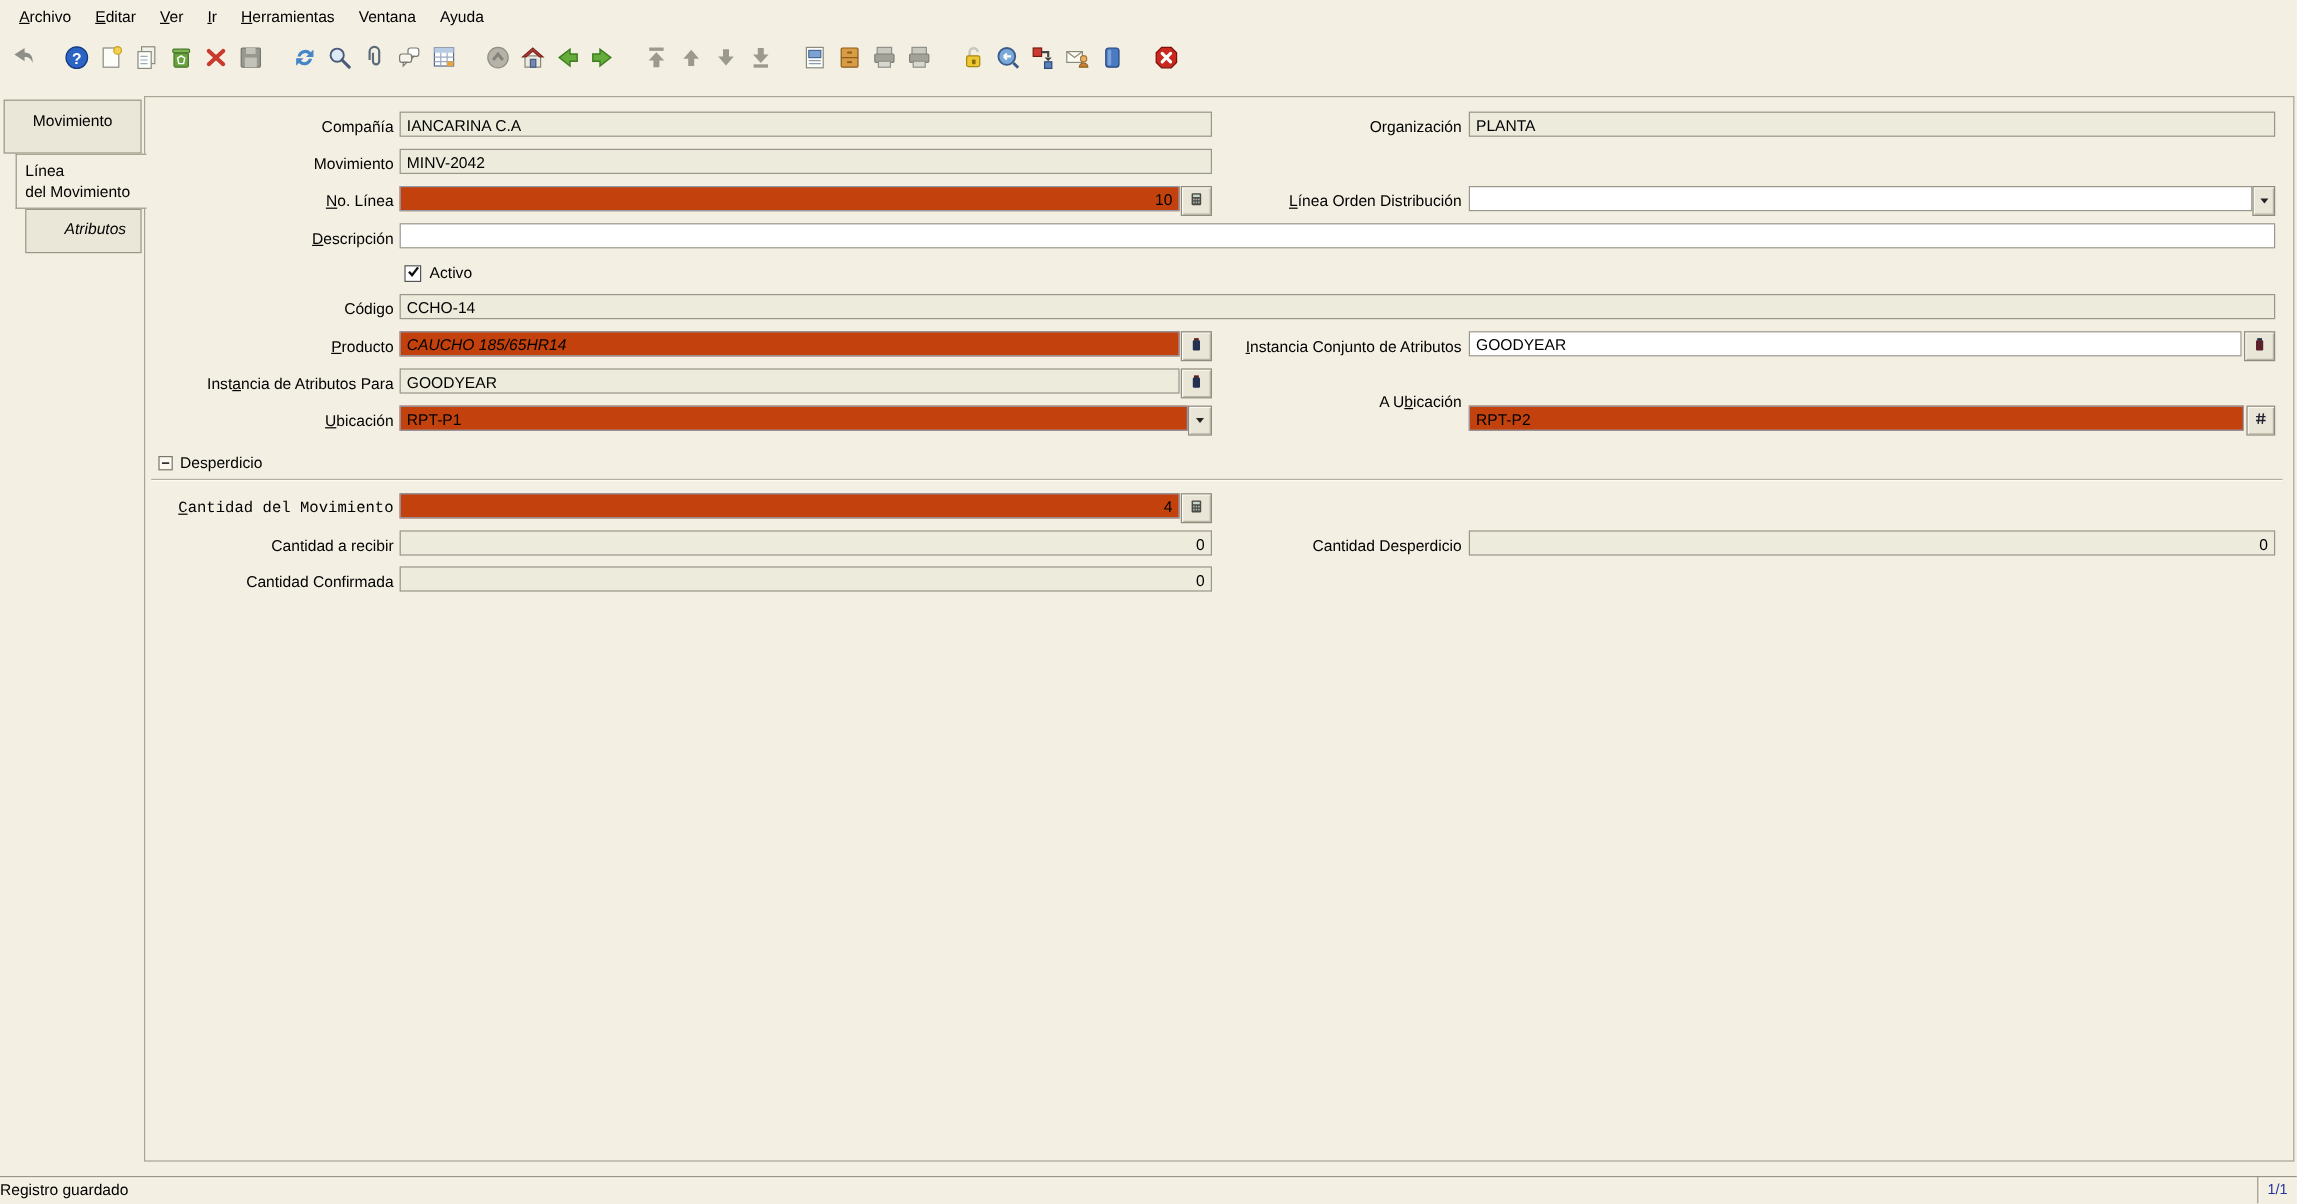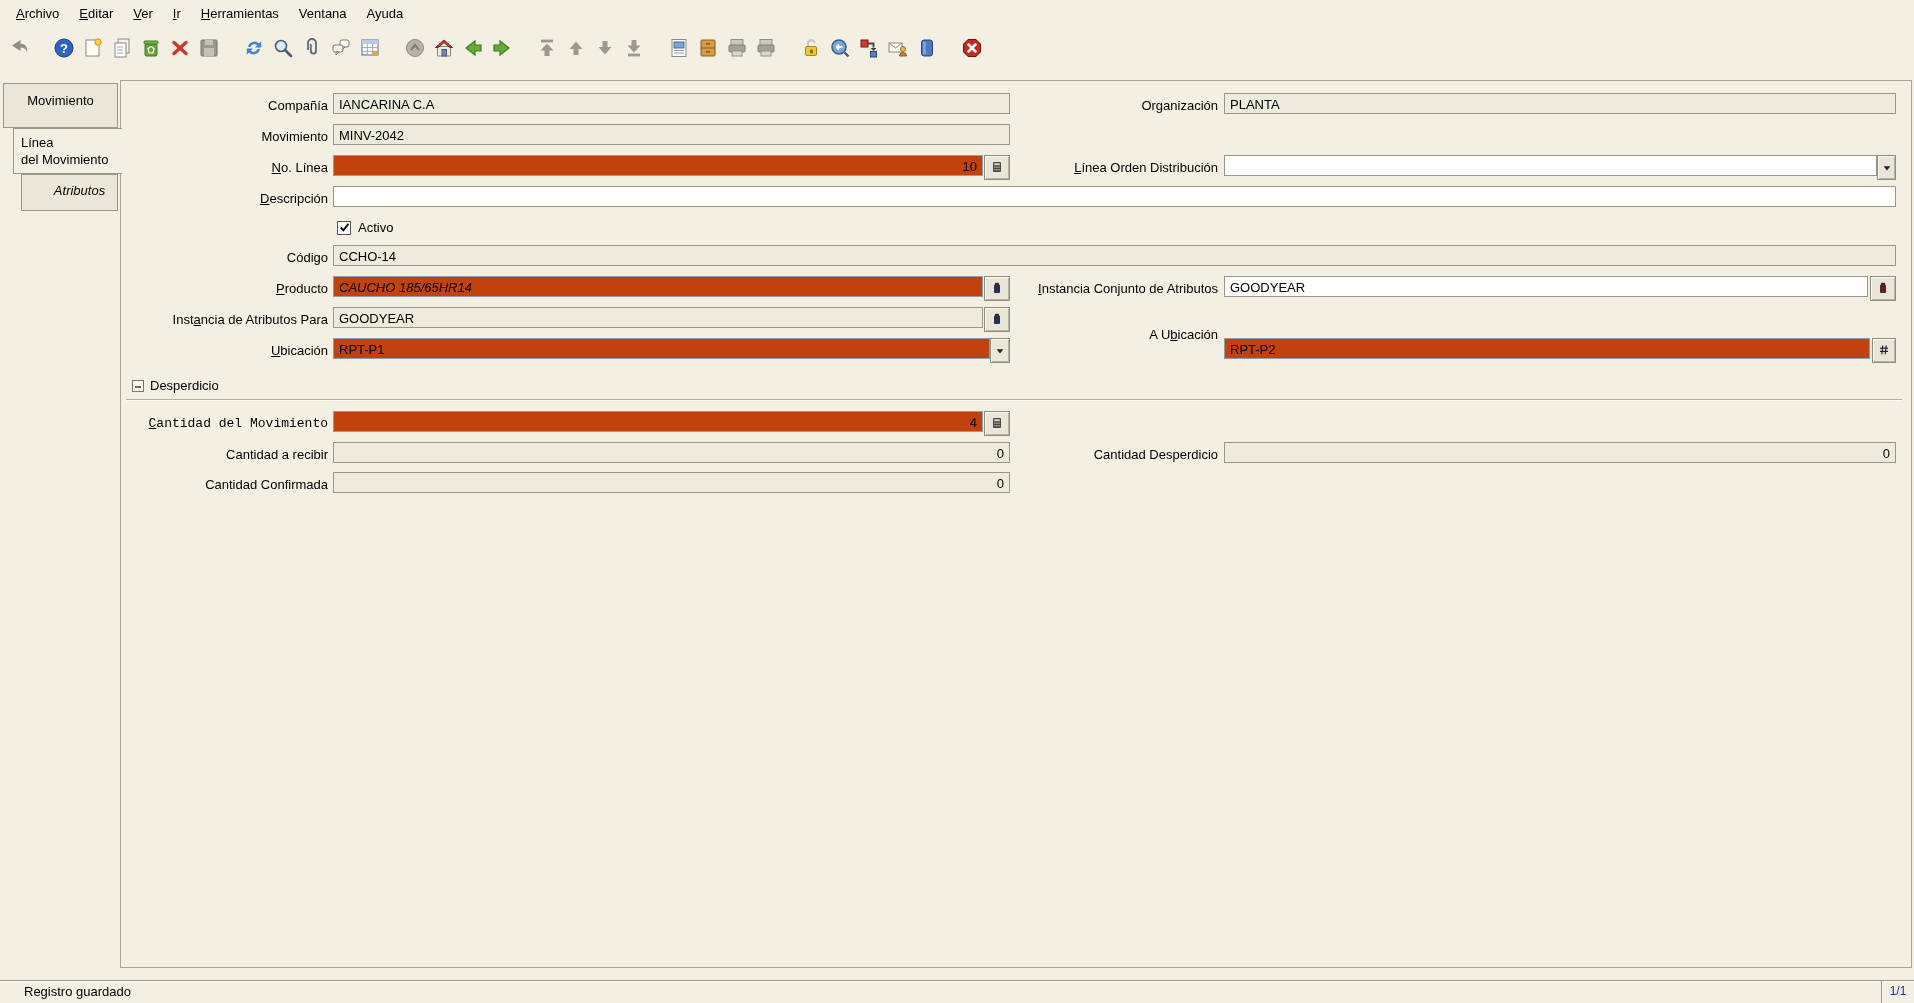--- a/index.html
+++ b/index.html
@@ -32,21 +32,21 @@
   .mand{background:#c2410c;border-color:#8f9dae;}
   .num{text-align:right;}
   .btn-sm{position:absolute;height:25px;box-sizing:border-box;background:#e9e5d7;border:1px solid #908d7e;box-shadow:inset 1px 1px 0 #fbfaf4,inset -1px -1px 0 #b8b4a4;display:flex;align-items:center;justify-content:center;cursor:pointer;z-index:2;}
   .cb{position:absolute;width:14px;height:14px;box-sizing:border-box;background:#fff;border:1px solid #555;display:flex;align-items:center;justify-content:center;z-index:2;cursor:pointer;}
   .cb-label{position:absolute;font-size:13px;line-height:16px;z-index:2;}
   .sec-icon{position:absolute;width:12px;height:12px;box-sizing:border-box;border:1px solid #7a7668;background:#faf8ef;display:flex;align-items:center;justify-content:center;z-index:2;cursor:pointer;}
   .sec-label{position:absolute;font-size:13px;z-index:2;}
   .sep{position:absolute;height:0;border-top:1px solid #b4b0a0;border-bottom:1px solid #fcfaf2;z-index:2;}
   
   .statusbar{position:absolute;left:0;top:980px;width:1914px;height:23px;box-sizing:border-box;background:#f3efe2;border-top:1px solid #9a9686;box-shadow:inset 0 1px 0 #fcfaf2;font-size:13px;}
-  .status-msg{position:absolute;left:24px;top:3px;}
+  .status-msg{position:absolute;left:0;top:3px;}
   .status-rec{position:absolute;left:1881px;top:980px;width:33px;height:23px;box-sizing:border-box;border-top:1px solid #9a9686;border-left:1px solid #9a9686;box-shadow:inset 1px 1px 0 #fcfaf2;text-align:center;font-size:12px;line-height:21px;color:#22339c;}
   u{text-decoration:underline;}
 </style>
 </head>
 <body>
 
 <div class="menubar">
   <span class="menu-item"><u>A</u>rchivo</span>
   <span class="menu-item"><u>E</u>ditar</span>
   <span class="menu-item"><u>V</u>er</span>

